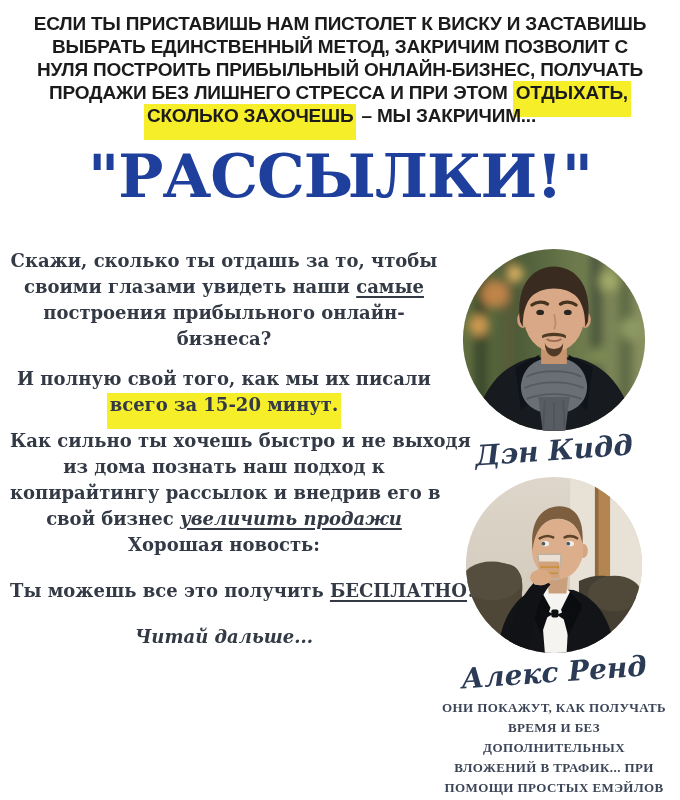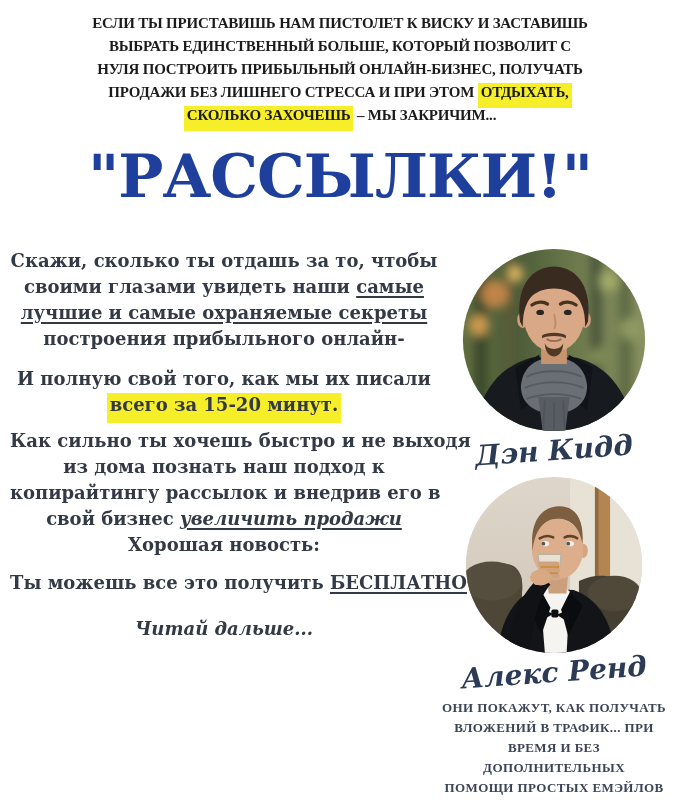--- a/index.html
+++ b/index.html
@@ -3,40 +3,40 @@
 <meta charset="utf-8">
 <style>
   html,body{margin:0;padding:0;}
   body{
     width:680px;height:800px;background:#ffffff;overflow:hidden;
     font-family:"DejaVu Serif", serif;
   }
   
   .headline{
     margin-top:12px;text-align:center;
-    font-family:Liberation Serif, serif;font-weight:bold;
-    font-size:15px;line-height:23px;color:#1b1b1b;letter-spacing:-0.2px;
+    font-family:Liberation Sans, sans-serif;font-weight:bold;
+    font-size:19px;line-height:23px;color:#1b1b1b;letter-spacing:-0.2px;
   }
   .headline .line{white-space:nowrap;}
-  .hl{background:#f7ee2a;padding:1px 3px 8px;}
+  .hl{background:#f7ee2a;padding:1px 3px 14px;}
   
   .title{
     margin:12px 0 0;text-align:center;
     font-family:"DejaVu Serif", serif;font-weight:bold;
     font-size:60px;line-height:74px;color:#1e3f9c;letter-spacing:-1px;
   }
   .columns{display:flex;margin-top:6px;}
   .left{
     width:438px;padding:29px 0 0 10px;box-sizing:border-box;
     text-align:center;font-weight:bold;font-size:18px;line-height:26px;color:#333a45;
   }
   .para{margin:0;}
   .para .line{white-space:nowrap;}
   .mb14{margin-bottom:14px;} .mb18{margin-bottom:18px;} .mb10{margin-bottom:10px;}
-  .mb15{} .mb16{margin-bottom:12px;} .mb20{margin-bottom:20px;text-align:right;}
+  .mb15{} .mb16{margin-bottom:20px;} .mb20{margin-bottom:20px;text-align:right;}
   .u{text-decoration:underline;text-underline-offset:3px;text-decoration-thickness:2px;}
   .iu{font-style:italic;text-decoration:underline;text-underline-offset:3px;text-decoration-thickness:2px;}
   .it{font-style:italic;}
   .right{width:232px;text-align:center;padding-top:29px;box-sizing:border-box;}
   .photo{border-radius:50%;overflow:hidden;margin:0 auto;line-height:0;}
   .photo svg{display:block;}
   .photo1{width:184px;height:184px;}
   .photo2{width:178px;height:178px;margin-top:8px;}
   .signature{
     display:block;margin-top:2px;font-style:italic;font-weight:bold;
@@ -45,36 +45,36 @@
   .caption{
     margin-top:8px;font-family:"Liberation Serif", serif;font-weight:bold;
     font-size:13px;line-height:20px;letter-spacing:0.4px;color:#3c4557;
   }
 </style>
 </head>
 <body>
 
 <div class="headline">
   <div class="line"><span>ЕСЛИ ТЫ ПРИСТАВИШЬ НАМ ПИСТОЛЕТ К ВИСКУ И ЗАСТАВИШЬ</span></div>
-  <div class="line"><span>ВЫБРАТЬ ЕДИНСТВЕННЫЙ БОЛЬШЕ, КОТОРЫЙ ПОЗВОЛИТ С</span></div>
+  <div class="line"><span>ВЫБРАТЬ ЕДИНСТВЕННЫЙ МЕТОД, ЗАКРИЧИМ ПОЗВОЛИТ С</span></div>
   <div class="line"><span>НУЛЯ ПОСТРОИТЬ ПРИБЫЛЬНЫЙ ОНЛАЙН-БИЗНЕС, ПОЛУЧАТЬ</span></div>
   <div class="line"><span>ПРОДАЖИ БЕЗ ЛИШНЕГО СТРЕССА И ПРИ ЭТОМ </span><span class="hl">ОТДЫХАТЬ,</span></div>
   <div class="line"><span class="hl">СКОЛЬКО ЗАХОЧЕШЬ</span><span> – МЫ ЗАКРИЧИМ...</span></div>
 </div>
 
 <h1 class="title">"РАССЫЛКИ!"</h1>
 
 <div class="columns">
 
   <div class="left">
     <div class="para mb14">
       <div class="line"><span>Скажи, сколько ты отдашь за то, чтобы</span></div>
       <div class="line"><span>своими глазами увидеть наши </span><span class="u">самые</span></div>
-      <div class="line"><span class="u">лучшие и самые охраняемые секреты</span></div>
       <div class="line"><span>построения прибыльного онлайн-</span></div>
+      <div class="line"><span>бизнеса?</span></div>
     </div>
     <div class="para mb10">
       <div class="line"><span>И полную свой того, как мы их писали</span></div>
       <div class="line"><span class="hl">всего за 15-20 минут.</span></div>
     </div>
     <div class="para mb15">
       <div class="line"><span>Как сильно ты хочешь быстро и не выходя</span></div>
       <div class="line"><span>из дома познать наш подход к</span></div>
       <div class="line"><span>копирайтингу рассылок и внедрив его в</span></div>
       <div class="line"><span>свой бизнес </span><span class="iu">увеличить продажи</span></div>
@@ -201,19 +201,19 @@
             <rect x="84" y="110" width="22" height="5.5" rx="2.7"></rect>
           </g>
           <ellipse cx="85" cy="114" rx="12" ry="9" fill="#d8a983"></ellipse>
         </g>
       </svg>
     </div>
     <span class="signature">Алекс Ренд</span>
 
     <div class="caption">
       <div>ОНИ ПОКАЖУТ, КАК ПОЛУЧАТЬ</div>
+      <div>ВРЕМЯ И БЕЗ ДОПОЛНИТЕЛЬНЫХ</div>
       <div>ВЛОЖЕНИЙ В ТРАФИК... ПРИ</div>
-      <div>ВРЕМЯ И БЕЗ ДОПОЛНИТЕЛЬНЫХ</div>
       <div>ПОМОЩИ ПРОСТЫХ ЕМЭЙЛОВ</div>
     </div>
 
   </div>
 </div>
 
 </body></html>

